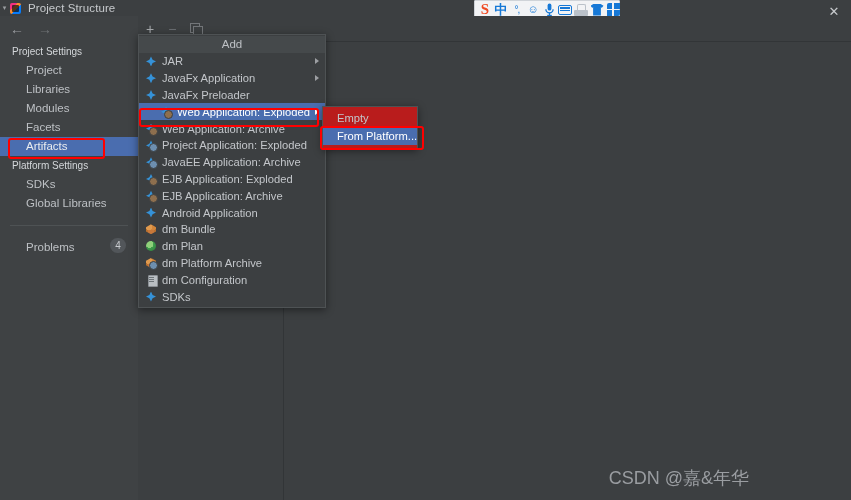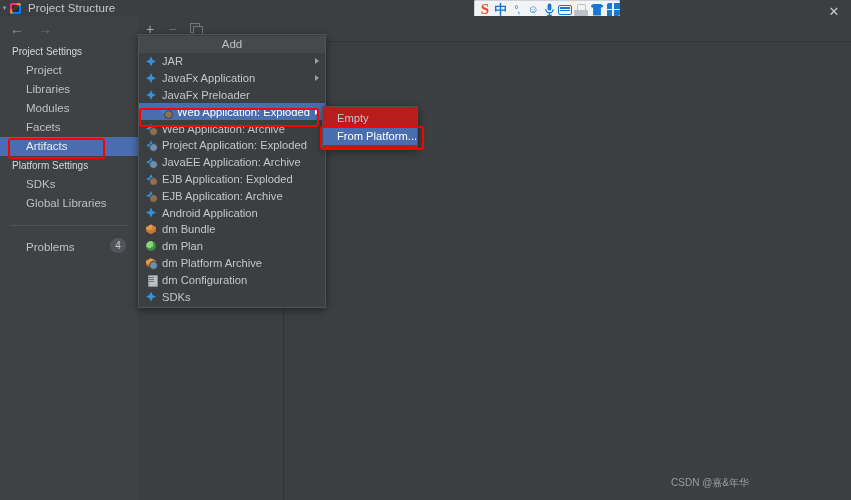--- a/index.html
+++ b/index.html
@@ -257,21 +257,21 @@
 
   
   .redbox {
     position: absolute; border: 2.5px solid #ff0000; border-radius: 3px;
     pointer-events: none; z-index: 40;
   }
 
   
   .watermark {
     position: absolute; right: 14px; bottom: 10px;
-    font-size: 10px; color: #9a9da1;
+    font-size: 18px; color: #9a9da1;
     z-index: 30;
   }
 </style>
 </head>
 <body>
 
 <div id="app">
 
   <div class="titlebar">
     <div class="tb-caret">▾</div>

